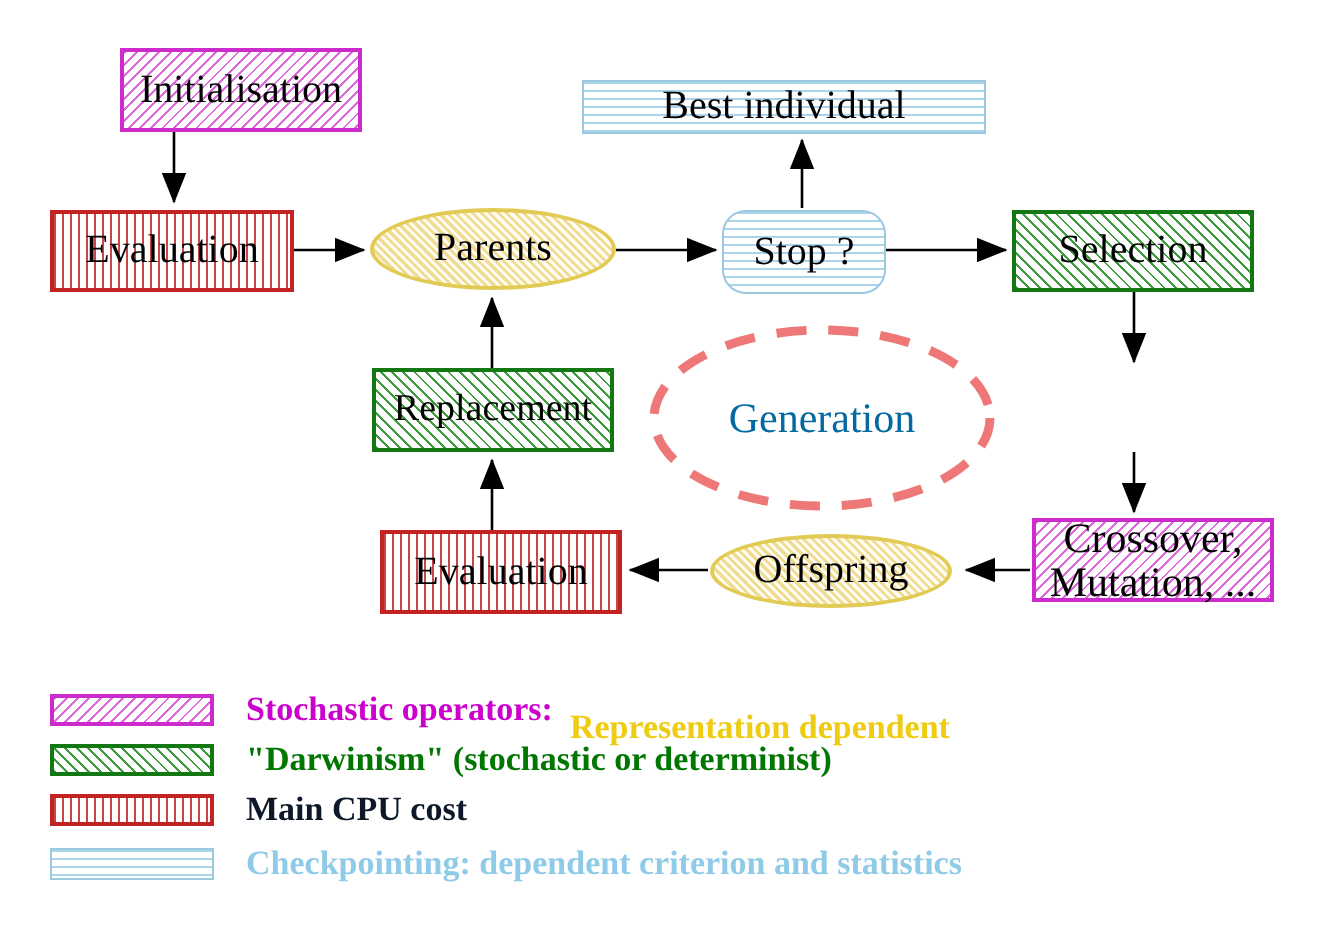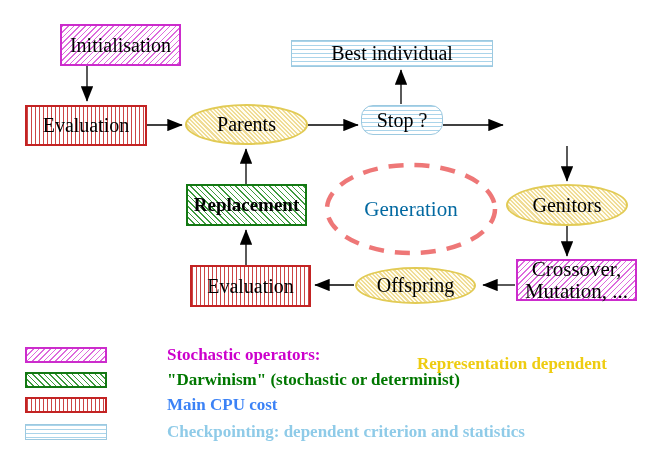--- a/index.html
+++ b/index.html
@@ -60,37 +60,36 @@
     font-size: 21px;
   }
   .small-text { font-size: 21px; }
   
   .legend-row {
     position: absolute;
     left: 25px;
     display: flex;
     align-items: center;
     height: 20px;
-    gap: 44px;
   }
   .swatch {
     width: 82px;
     height: 16px;
     margin-right: 16px;
     flex: 0 0 auto;
   }
   .legend-text {
     font-size: 17px;
     font-weight: bold;
     white-space: pre;
   }
   .lg-magenta { color: #cc00cc; }
   .lg-yellow  { color: #eecc11; margin-top: 18px; }
   .lg-green   { color: #007700; }
-  .lg-red     { color: #3b82f6; }
+  .lg-red     { color: #0f172a; }
   .lg-cyan    { color: #8fcbe8; }
 </style>
 </head>
 <body>
 
 <div class="canvas">
 
   <svg class="overlay" viewBox="0 0 662 471">
     <defs>
       <marker id="ah" viewBox="0 0 10 8" refX="9.5" refY="4" markerWidth="12" markerHeight="9.5" orient="auto-start-reverse">
@@ -122,36 +121,36 @@
   </div>
 
   <div class="node stripe-cyan" style="left:291px; top:40px; width:202px; height:27px;">
     <span>Best individual</span>
   </div>
 
   <div class="node hatch-yellow" style="left:185px; top:104px; width:123px; height:41px;">
     <span>Parents</span>
   </div>
 
-  <div class="node stripe-cyan rounded" style="left:361px; top:105px; width:82px; height:30px;">
+  <div class="node stripe-cyan rounded" style="left:361px; top:105px; width:82px; height:42px;">
     <span>Stop ?</span>
   </div>
 
+  <div class="node hatch-green" style="left:506px; top:105px; width:121px; height:41px;">
+    <span>Selection</span>
+  </div>
 
-  <div class="node hatch-green" style="left:186px; top:184px; width:121px; height:42px; font-size:19px;font-weight:bold;">
+  <div class="node hatch-green" style="left:186px; top:184px; width:121px; height:42px; font-size:19px;">
     <span>Replacement</span>
   </div>
 
   <div class="generation-label">
     <span>Generation</span>
   </div>
 
-  <div class="node hatch-yellow" style="left:506px; top:184px; width:122px; height:42px;">
-    <span>Genitors</span>
-  </div>
 
   <div class="node stripe-red" style="left:190px; top:265px; width:121px; height:42px;">
     <span>Evaluation</span>
   </div>
 
   <div class="node hatch-yellow" style="left:355px; top:267px; width:121px; height:37px;">
     <span>Offspring</span>
   </div>
 
   <div class="node hatch-magenta small-text" style="left:516px; top:259px; width:121px; height:42px; flex-direction:column;">

